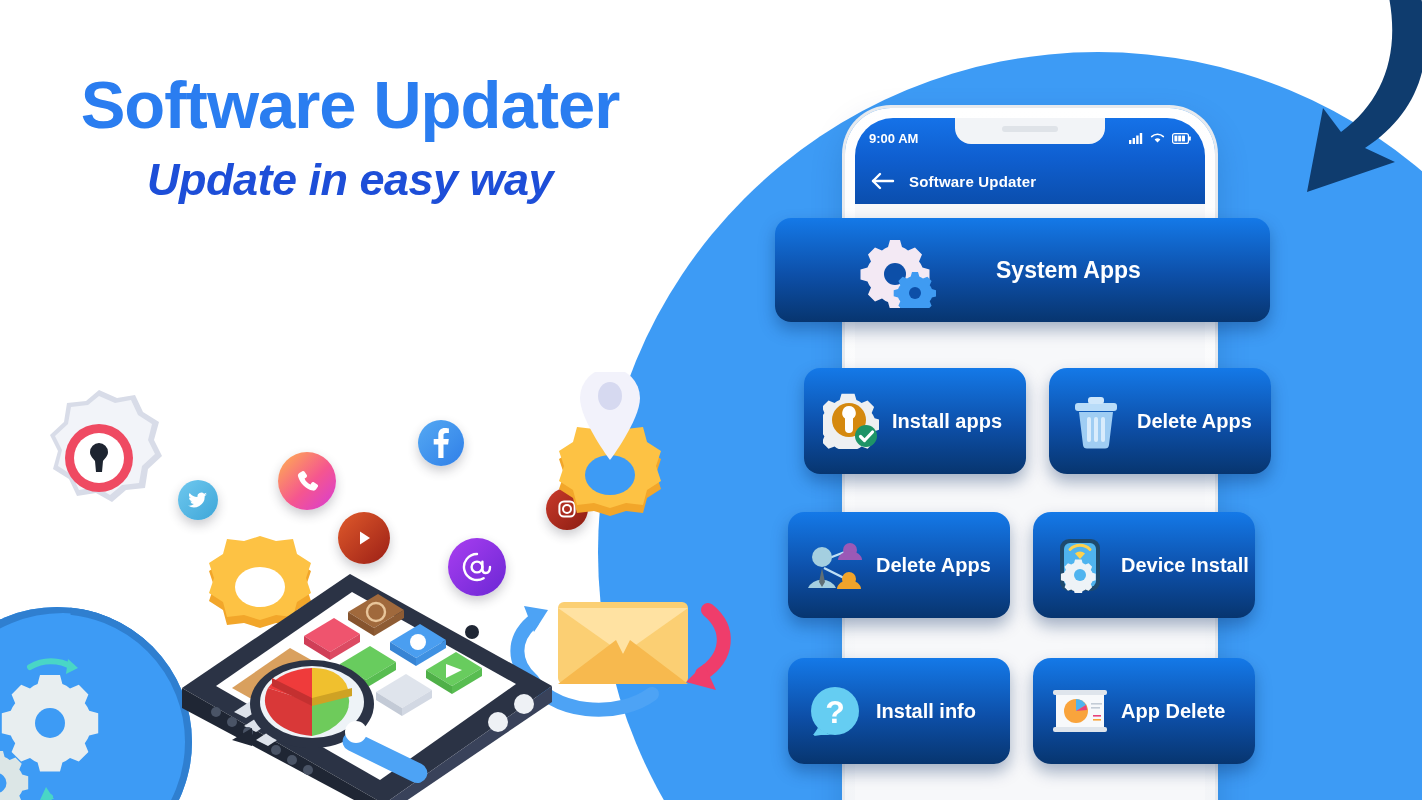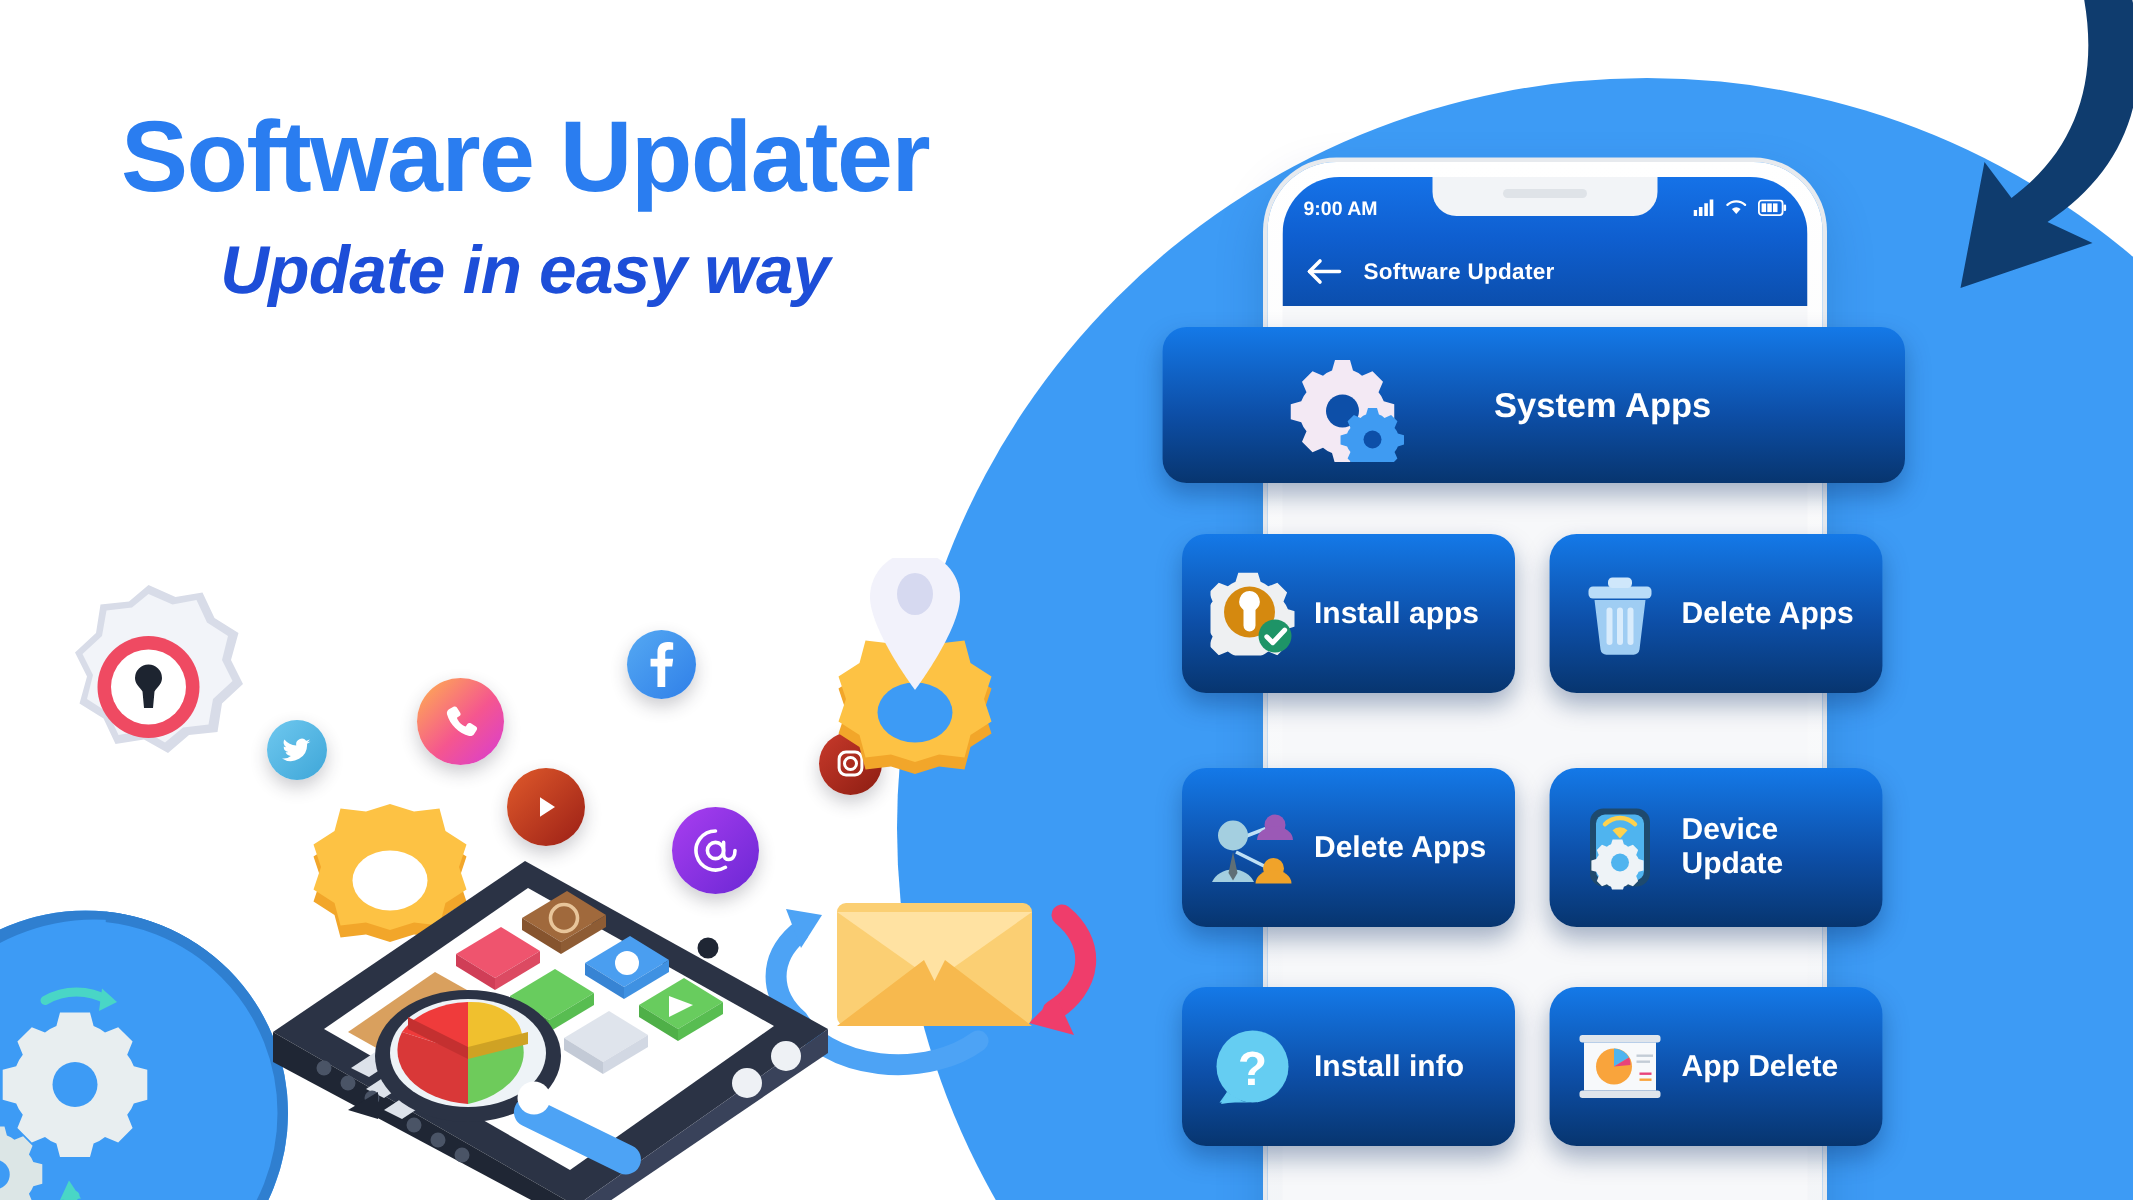--- a/index.html
+++ b/index.html
@@ -78,21 +78,21 @@
   }
   .tile .ico{flex:0 0 auto;display:flex;align-items:center;justify-content:center;}
   .tile.wide{left:-70px;top:0;width:495px;height:104px;}
   .tile.wide .ico{margin-left:85px;}
   .tile.wide .lbl{margin-left:60px;font-size:23px;}
   .tile.half{width:222px;height:106px;}
   .tile.half .ico{margin-left:18px;width:58px;}
   .tile.half .lbl{margin-left:12px;font-size:20px;}
   .tile.l{left:-57px;}
   .tile.r{left:188px;border-radius:18px;}
-  .row2{top:138px;} .row3{top:294px;} .row4{top:440px;}
+  .row2{top:150px;margin-left:16px;} .row3{top:294px;} .row4{top:440px;}
 
   
   .big-arrow{position:absolute;left:1245px;top:-10px;width:190px;height:220px;}
 
   
   .illus{position:absolute;left:0;top:370px;width:720px;height:430px;}
   .bubble{
     position:absolute;border-radius:50%;display:flex;align-items:center;
     justify-content:center;color:#fff;box-shadow:0 5px 11px rgba(40,40,60,.24);
   }
@@ -231,21 +231,21 @@
       <span class="ico">
         <svg width="46" height="56" viewBox="0 0 46 56">
           <rect x="3" y="2" width="40" height="52" rx="9" fill="#1e4a6e"></rect>
           <rect x="7" y="6" width="32" height="44" rx="6" fill="#4fb4ef"></rect>
           <path d="M23 22 l-5 -5.5 a7.4 7.4 0 0 1 10 0 Z" fill="#ffd24d"></path>
           <path d="M13 12.5 a14 14 0 0 1 20 0" stroke="#ffd24d" stroke-width="3" fill="none" stroke-linecap="round"></path>
           <path d="M19 24 h8 l1.2 4 a12 12 0 0 1 3.4 2 l4-1.6 l4.2 4.2 l-1.6 4 a12 12 0 0 1 2 3.4 l4 1.2 v8 l-4 1.2 a12 12 0 0 1-2 3.4 l1.6 4 l-4.2 4.2 l-4-1.6 a12 12 0 0 1-3.4 2 l-1.2 4 h-8 l-1.2-4 a12 12 0 0 1-3.4-2 l-4 1.6 l-4.2-4.2 l1.6-4 a12 12 0 0 1-2-3.4 l-4-1.2 v-8 l4-1.2 a12 12 0 0 1 2-3.4 l-1.6-4 l4.2-4.2 l4 1.6 a12 12 0 0 1 3.4-2 Z" fill="#eef3f7" transform="translate(0,-2) scale(0.82) translate(3,6)"></path>
           <circle cx="23" cy="38" r="6" fill="#4fb4ef"></circle>
         </svg>
       </span>
-      <span class="lbl">Device Update</span>
+      <span class="lbl">Device Install</span>
     </div>
 
     <div class="tile half l row4">
       <span class="ico">
         <svg width="54" height="54" viewBox="0 0 54 54">
           <path d="M27 3 a24 24 0 1 1-17 41 l-5 7 l22 0 a24 24 0 0 0 0-48 Z" fill="#5ec8f0"></path>
           <circle cx="27" cy="27" r="24" fill="#65cdf2"></circle>
           <path d="M10 44 L6 52 L20 50 Z" fill="#65cdf2"></path>
           <text x="27" y="39" font-size="32" font-weight="700" fill="#fff" text-anchor="middle" font-family="Liberation Sans, sans-serif">?</text>
         </svg>

